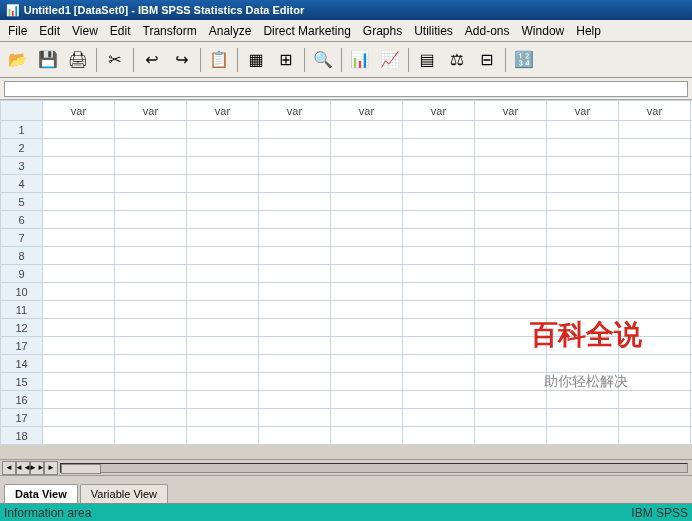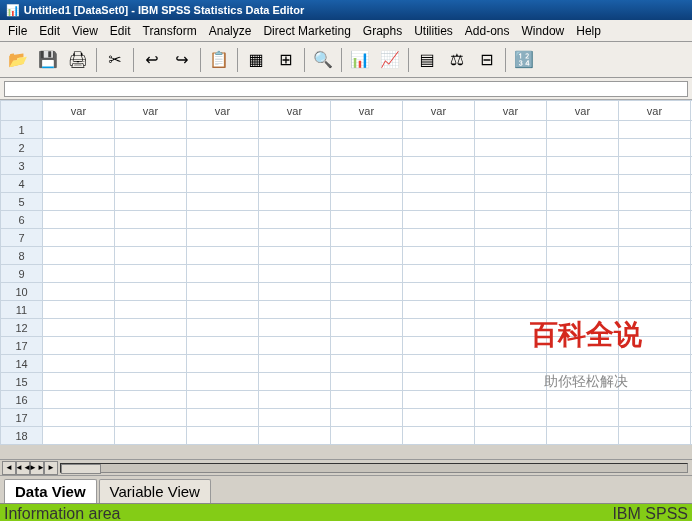--- a/index.html
+++ b/index.html
@@ -133,36 +133,37 @@
       align-items: flex-end;
       padding: 2px 4px 0 4px;
       height: 28px;
     }
     .tab-btn {
       padding: 3px 10px;
       border: 1px solid #999;
       border-bottom: none;
       background: #e8e4dc;
       cursor: pointer;
-      font-size: 15px;
+      font-size: 11px;
       border-radius: 2px 2px 0 0;
       margin-right: 2px;
     }
     .tab-btn.active {
       background: white;
       font-weight: bold;
     }
 
     
     #status-bar {
-      background: #84cc16;
+      background: #14b8a6;
       border-top: 1px solid #888;
       display: flex;
+      align-items: center;
       padding: 1px 4px;
-      font-size: 16px;
+      font-size: 12px;
       color: #333;
       height: 18px;
       justify-content: space-between;
     }
 
     
     #h-scrollbar {
       height: 16px;
       background: #d4d0c8;
       border-top: 1px solid #999;

